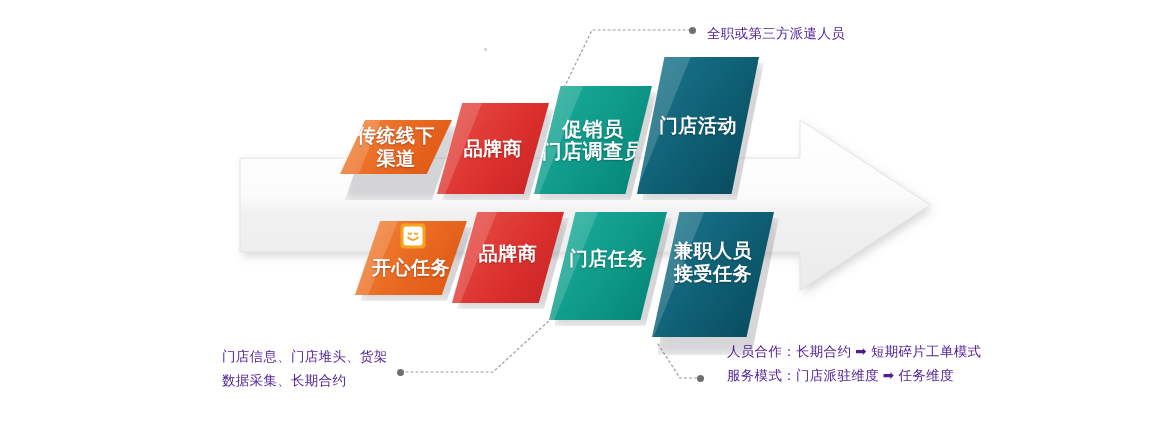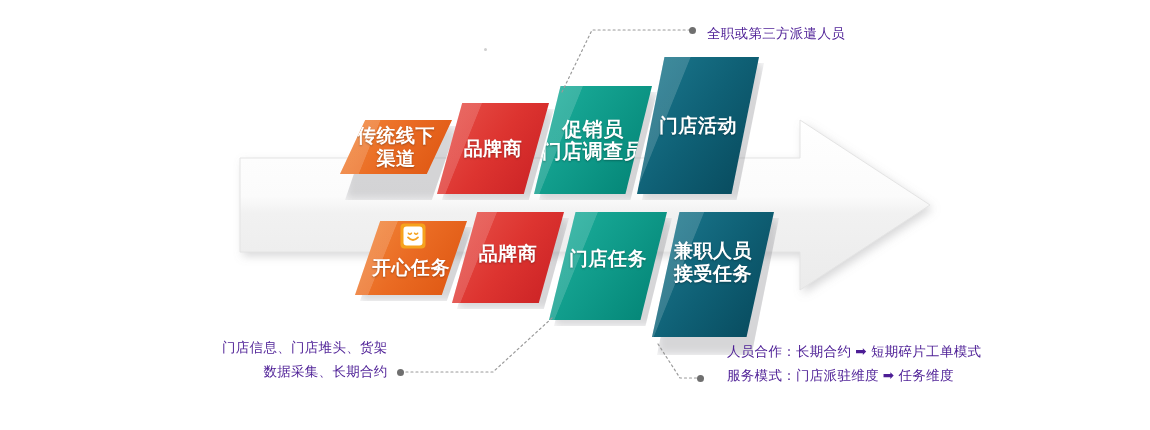--- a/index.html
+++ b/index.html
@@ -222,21 +222,21 @@
   <div class="dot" style="left:689px; top:27px;"></div>
   <div class="dot" style="left:397px; top:369px;"></div>
   <div class="dot" style="left:697px; top:375px;"></div>
 
   <div class="speck" style="left:484px; top:48px;"></div>
 
   <div class="annot" style="left:707px; top:22px;">
     <span class="annot-line">全职或第三方派遣人员</span>
   </div>
 
-  <div class="annot" style="left:222px; top:336px;text-align:right;">
+  <div class="annot" style="left:222px; top:345px;">
     <span class="annot-line">门店信息、门店堆头、货架</span>
     <span class="annot-line">数据采集、长期合约</span>
   </div>
 
   <div class="annot" style="left:727px; top:340px;">
     <span class="annot-line">人员合作：长期合约 ➡ 短期碎片工单模式</span>
     <span class="annot-line">服务模式：门店派驻维度 ➡ 任务维度</span>
   </div>
 
 </div>

